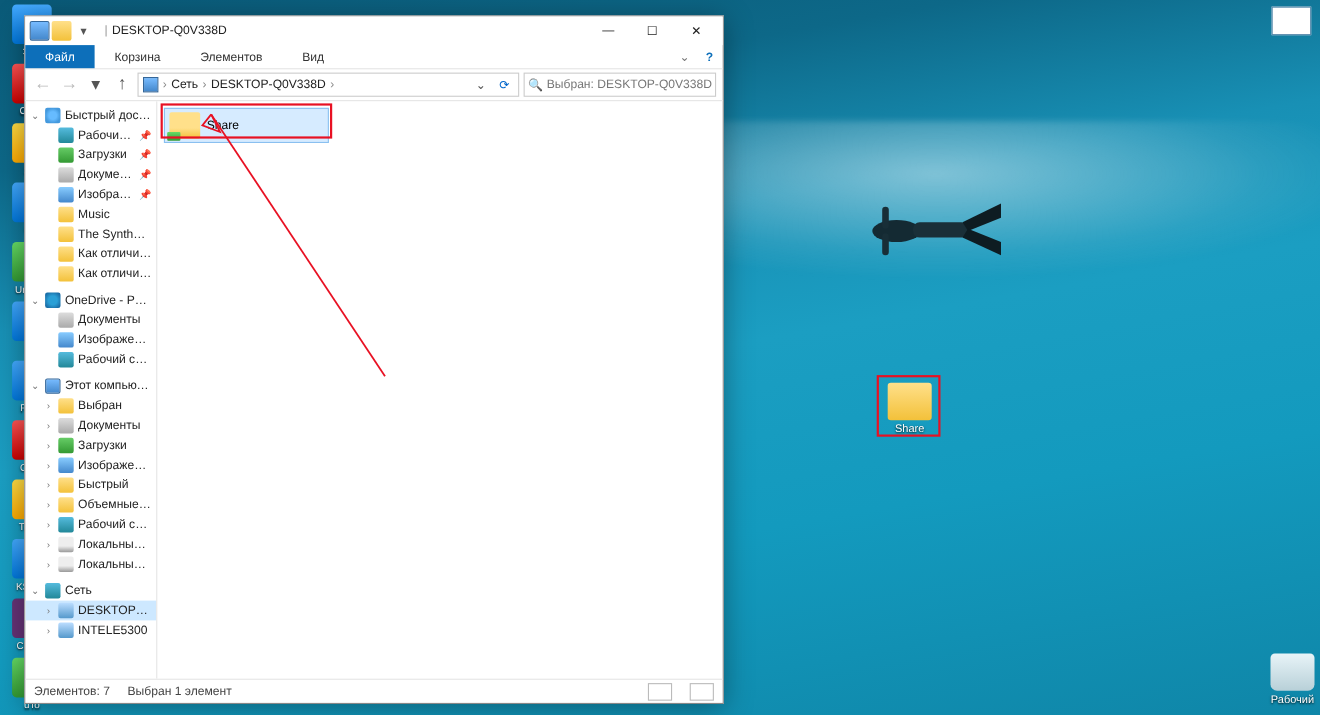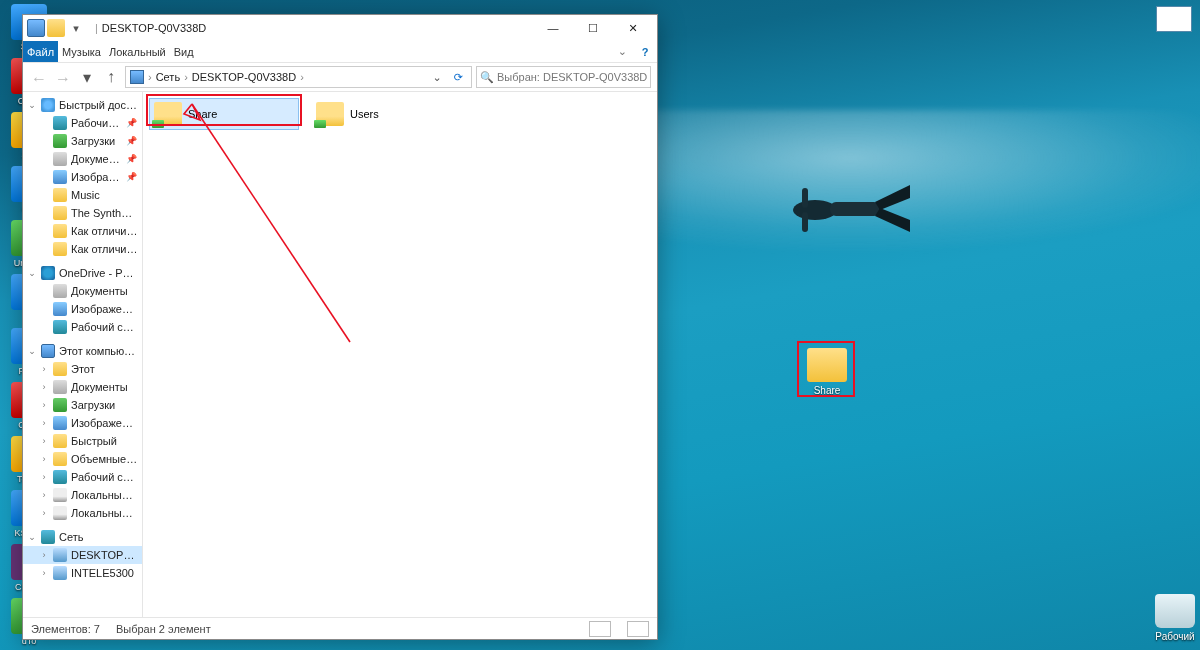--- a/index.html
+++ b/index.html
@@ -27,21 +27,21 @@
   display:flex; flex-direction:column; z-index:50;
 }
 .titlebar { height:26px; display:flex; align-items:center; padding:0 4px; background:#fff; font-size:11px; color:#222;}
 .titlebar .qat { display:flex; gap:2px; margin-right:6px;}
 .titlebar .qat span { width:18px; height:18px; display:flex; align-items:center; justify-content:center; color:#555;}
 .titlebar .sep { color:#999; margin:0 4px;}
 .titlebar .ttl { flex:1;}
 .winbtns { display:flex; height:100%;}
 .winbtns div { width:40px; display:flex; align-items:center; justify-content:center; color:#222; cursor:pointer;}
 .ribbon { height:22px; display:flex; align-items:center; border-bottom:1px solid #e5e5e5; font-size:11px;}
-.ribbon .tab { padding:0 4px; height:100%; display:flex; align-items:center; cursor:pointer; color:#333;}
+.ribbon .tab { padding:0 18px; height:100%; display:flex; align-items:center; cursor:pointer; color:#333;}
 .ribbon .file { background:#0d6fba; color:#fff;}
 .ribbon .spacer{flex:1;}
 .ribbon .chev { padding:0 6px; color:#777; cursor:pointer;}
 .ribbon .help { width:24px; text-align:center; color:#0d6fba; cursor:pointer; font-weight:bold;}
 .navbar { height:28px; display:flex; align-items:center; padding:0 6px; gap:4px;}
 .nbtn { width:20px; height:20px; display:flex; align-items:center; justify-content:center; color:#555; cursor:pointer;}
 .nbtn.dis{color:#bbb;}
 .addr { flex:1; height:22px; border:1px solid #ccc; display:flex; align-items:center; font-size:11px; padding:0 4px; gap:4px;}
 .addr .pc-ic{width:14px;height:14px;background:linear-gradient(#7bf,#48c);border:1px solid #369;}
 .addr .crumb{color:#222; cursor:pointer;}
@@ -150,22 +150,22 @@
       <span class="ttl">DESKTOP-Q0V338D</span>
       <div class="winbtns">
         <div>—</div>
         <div>☐</div>
         <div class="close">✕</div>
       </div>
     </div>
 
     <div class="ribbon">
       <div class="tab file">Файл</div>
-      <div class="tab">Музыка</div>
-      <div class="tab">Локальный</div>
+      <div class="tab">Корзина</div>
+      <div class="tab">Элементов</div>
       <div class="tab">Вид</div>
       <div class="spacer"></div>
       <div class="chev">⌄</div>
       <div class="help">?</div>
     </div>
 
     <div class="navbar">
       <div class="nbtn dis">←</div>
       <div class="nbtn dis">→</div>
       <div class="nbtn">▾</div>
@@ -261,21 +261,21 @@
           </div>
           <div class="grp"></div>
           <div class="item" style="padding-left: 4px;">
             <span class="tw">⌄</span>
             <span class="ficon f-pc"></span>
             <span class="lbl">Этот компьютер</span>
           </div>
           <div class="item" style="padding-left: 16px;">
             <span class="tw">›</span>
             <span class="ficon f-fold"></span>
-            <span class="lbl">Этот</span>
+            <span class="lbl">Выбран</span>
           </div>
           <div class="item" style="padding-left: 16px;">
             <span class="tw">›</span>
             <span class="ficon f-doc"></span>
             <span class="lbl">Документы</span>
           </div>
           <div class="item" style="padding-left: 16px;">
             <span class="tw">›</span>
             <span class="ficon f-dl"></span>
             <span class="lbl">Загрузки</span>
@@ -326,32 +326,28 @@
             <span class="ficon f-comp"></span>
             <span class="lbl">INTELE5300</span>
           </div>
         </div>
       <div class="content">
         <div class="items" id="content-items">
             <div class="fitem sel">
               <span class="big"></span>
               <span>Share</span>
             </div>
-            <div class="fitem">
-              <span class="big"></span>
-              <span>Users</span>
-            </div>
           </div>
         <div class="hl-red" style="left:3px; top:2px; width:156px; height:32px;"></div>
       </div>
     </div>
 
     <div class="status">
       <span>Элементов: 7</span>
-      <span>Выбран 2 элемент</span>
+      <span>Выбран 1 элемент</span>
       <span class="fill"></span>
       <span class="vbtn"></span>
       <span class="vbtn"></span>
     </div>
   </div>
 
   <svg id="arrow" style="left:180px; top:92px;" width="190" height="260">
     <line x1="12" y1="12" x2="170" y2="250"></line>
     <polyline points="12,12 20,28 4,22 12,12"></polyline>
   </svg>

